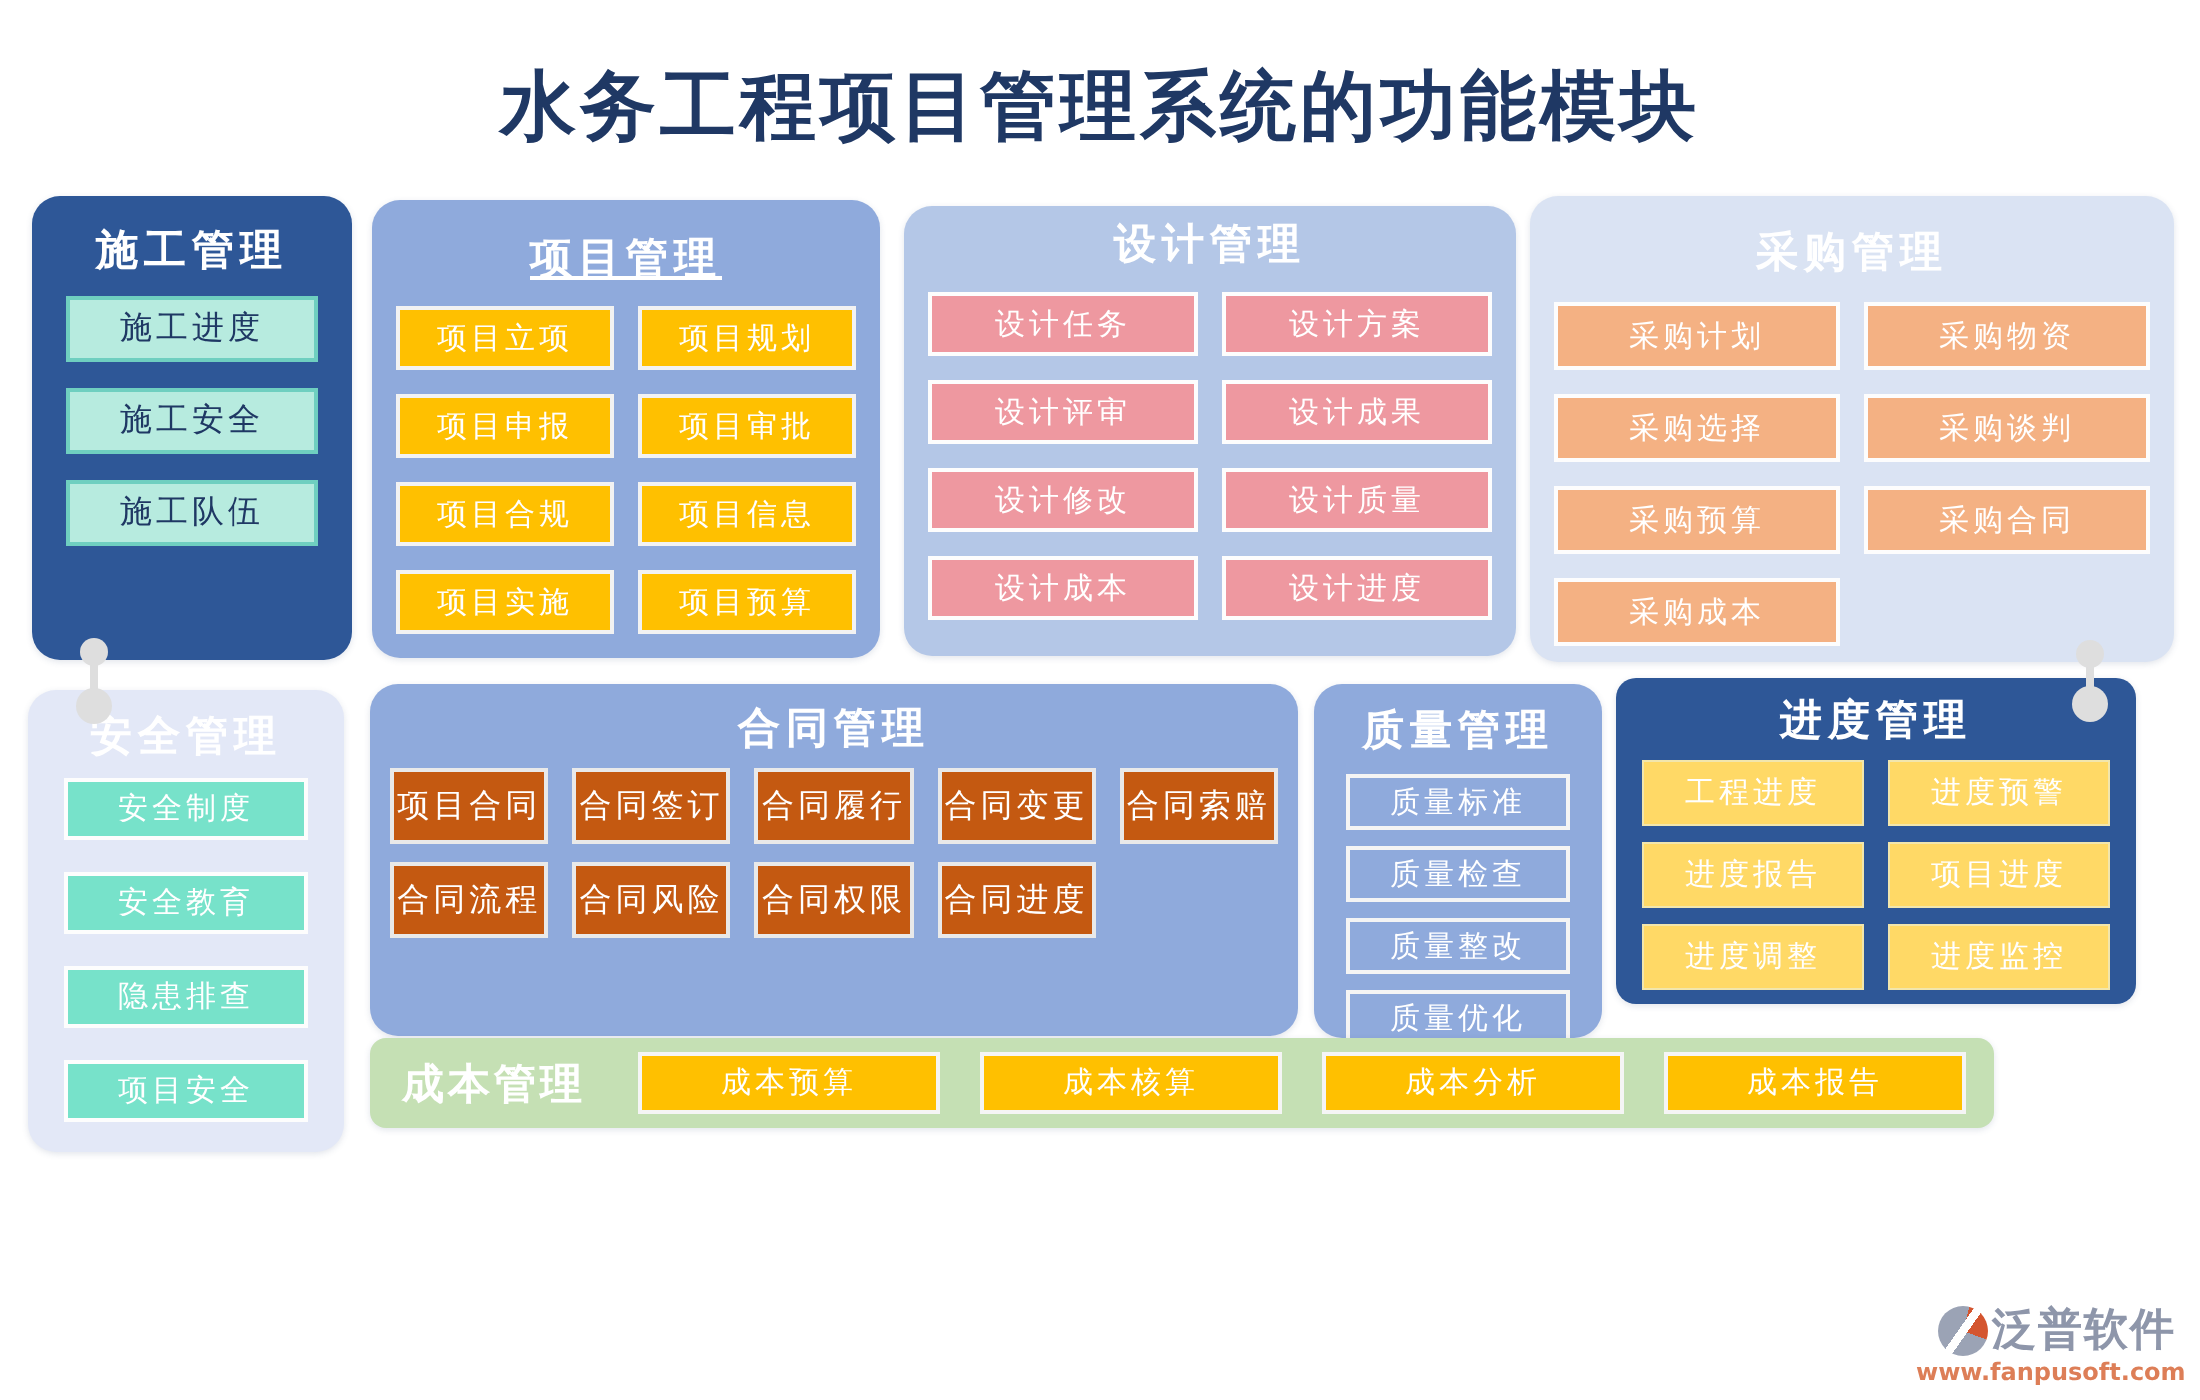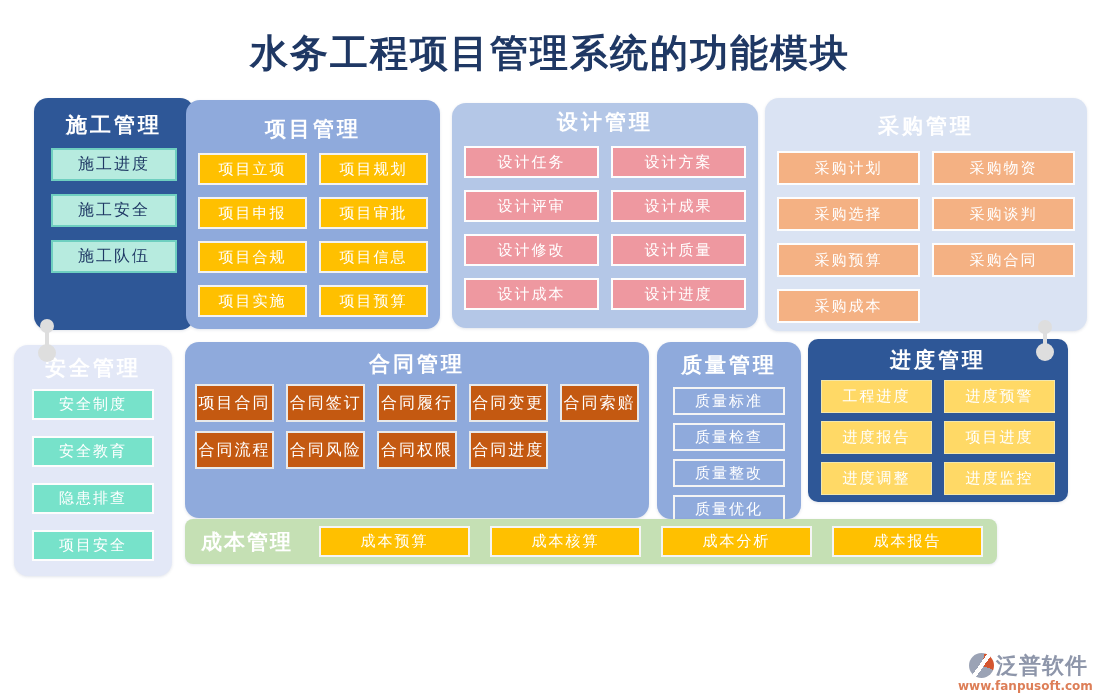--- a/index.html
+++ b/index.html
@@ -12,29 +12,29 @@
     font-family:"DejaVu Serif","Liberation Serif",serif;
     font-size:38px;font-weight:bold;color:#1F3864;letter-spacing:2px;
   }
   .panel{position:absolute;border-radius:14px;box-sizing:border-box;box-shadow:0 1px 3px rgba(60,80,120,.15);}
   .panel-title{text-align:center;font-weight:bold;color:#ffffff;font-size:21px;letter-spacing:3px;}
   .chip{
     display:flex;align-items:center;justify-content:center;box-sizing:border-box;
     font-size:15px;color:#ffffff;letter-spacing:2px;white-space:nowrap;
   }
   
-  #panel-construction{left:34px;top:98px;width:160px;height:232px;background:#2E5797;}
+  #panel-construction{left:16px;top:98px;width:160px;height:232px;background:#2E5797;}
   #panel-construction .panel-title{margin:13px 0 9px;}
   #panel-construction .chip{
     width:126px;height:33px;margin:0 auto 13px;background:#B7EBDF;color:#1F3864;
     border:2px solid #6FCFC0;font-size:16px;
   }
   
   #panel-project{left:186px;top:100px;width:254px;height:229px;background:#8FAADC;}
-  #panel-project .panel-title{margin:15px 0 10px;}
+  #panel-project .panel-title{margin:15px 0 10px;text-decoration:underline;}
   .grid2{display:grid;grid-template-columns:1fr 1fr;column-gap:12px;row-gap:12px;padding:0 12px;}
   #panel-project .chip{height:32px;background:#FFC000;border:2px solid #F2F2F2;}
   
   #panel-design{left:452px;top:103px;width:306px;height:225px;background:#B4C7E7;}
   #panel-design .panel-title{margin:5px 0 10px;}
   #panel-design .chip{height:32px;background:#EE98A0;border:2px solid #FDFDFD;}
   
   #panel-procurement{left:765px;top:98px;width:322px;height:233px;background:#DAE3F3;}
   #panel-procurement .panel-title{margin:14px 0 11px;}
   #panel-procurement .chip{height:34px;background:#F4B183;border:2px solid #FDFDFD;}

